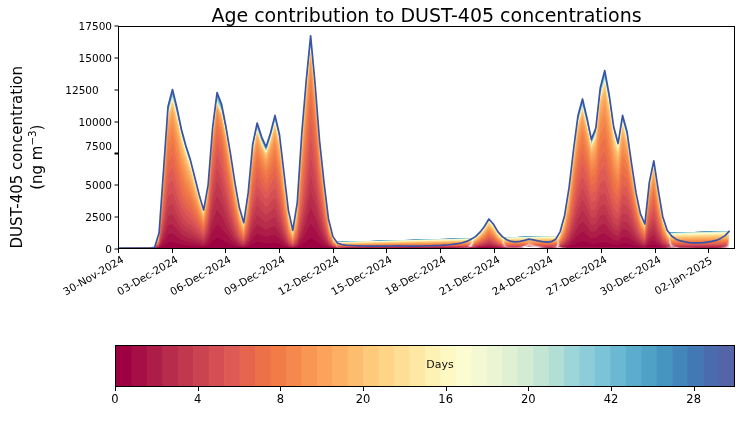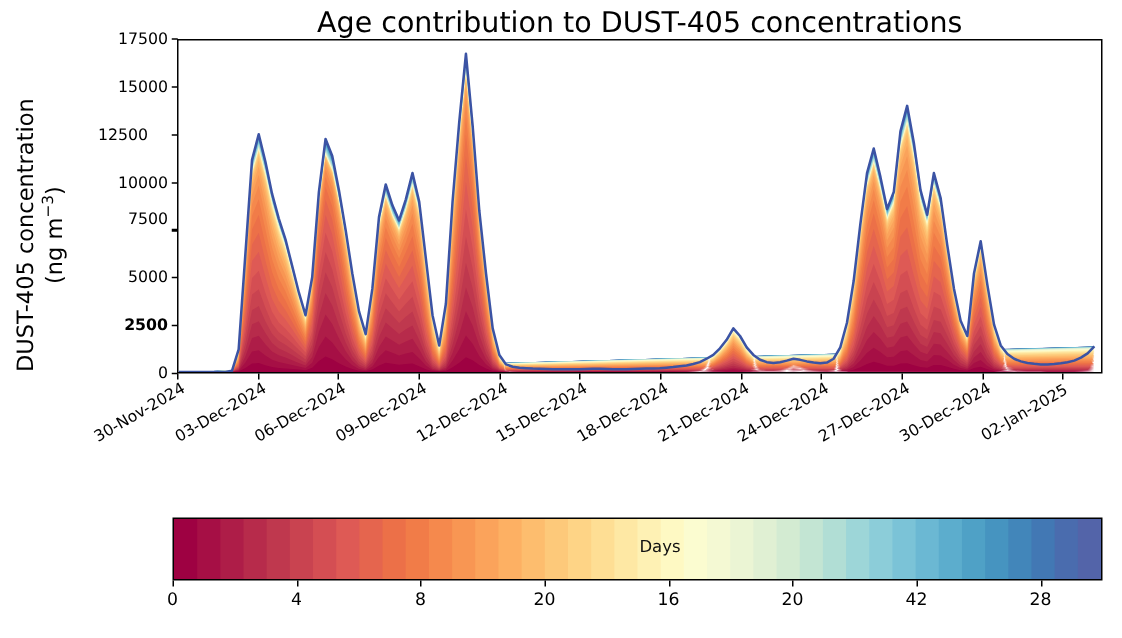--- a/index.html
+++ b/index.html
@@ -135,21 +135,21 @@
 
   <div class="chart-title">Age contribution to DUST-405 concentrations</div>
 
   <div class="ylabel">
     <span>DUST-405 concentration</span><br>
     <span class="sub"><span>(ng m</span><sup>−3</sup><span>)</span></span>
   </div>
 
   <div class="ytick-wrap" id="ytick-wrap">
       <div class="ytick-label" style="top: 249px;">0</div>
-      <div class="ytick-label" style="top: 217.143px; font-weight: bold;">2500</div>
+      <div class="ytick-label" style="top: 217.143px;">2500</div>
       <div class="ytick-label" style="top: 185.286px; text-align: right;">5000</div>
       <div class="ytick-label" style="top: 146px;">7500</div>
       <div class="ytick-label" style="top: 121.571px;">10000</div>
       <div class="ytick-label" style="top: 89.7143px; text-align: center;">12500</div>
       <div class="ytick-label" style="top: 57.8571px;">15000</div>
       <div class="ytick-label" style="top: 26px;">17500</div>
     </div>
 
   <div class="axes-frame">
     <svg class="plot-svg" id="plot-svg" viewBox="0 0 617 223" preserveAspectRatio="none">

